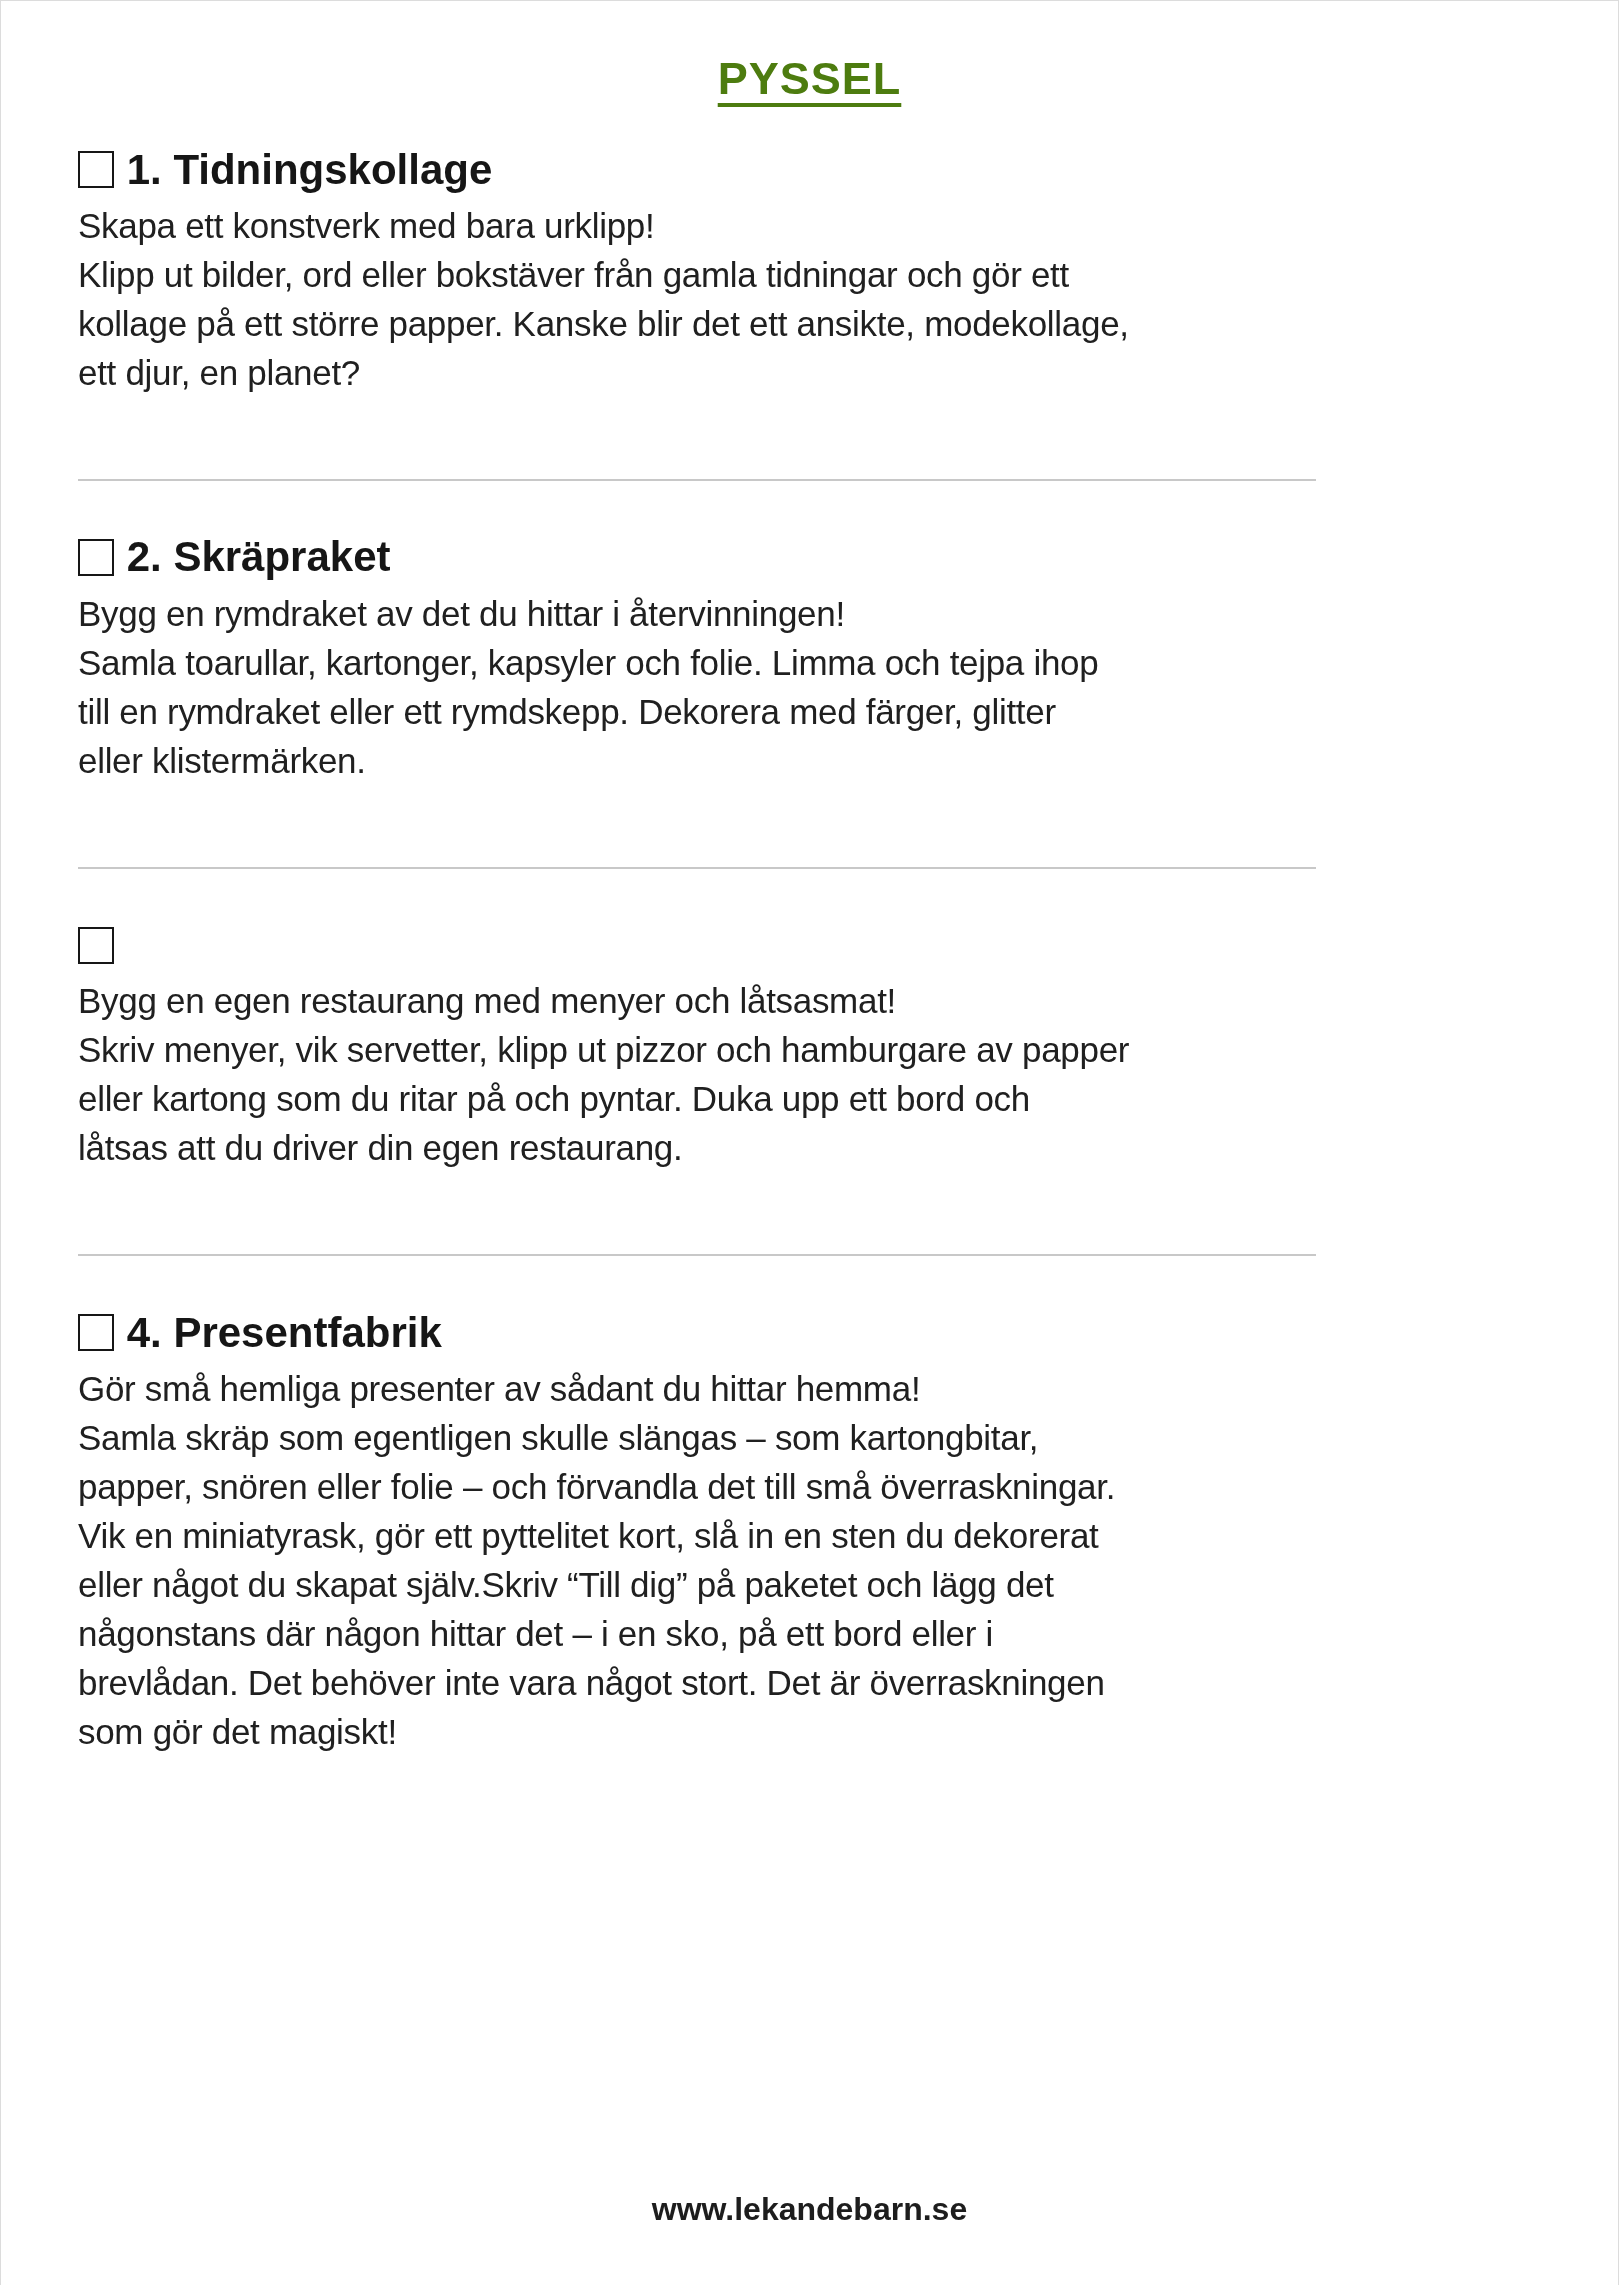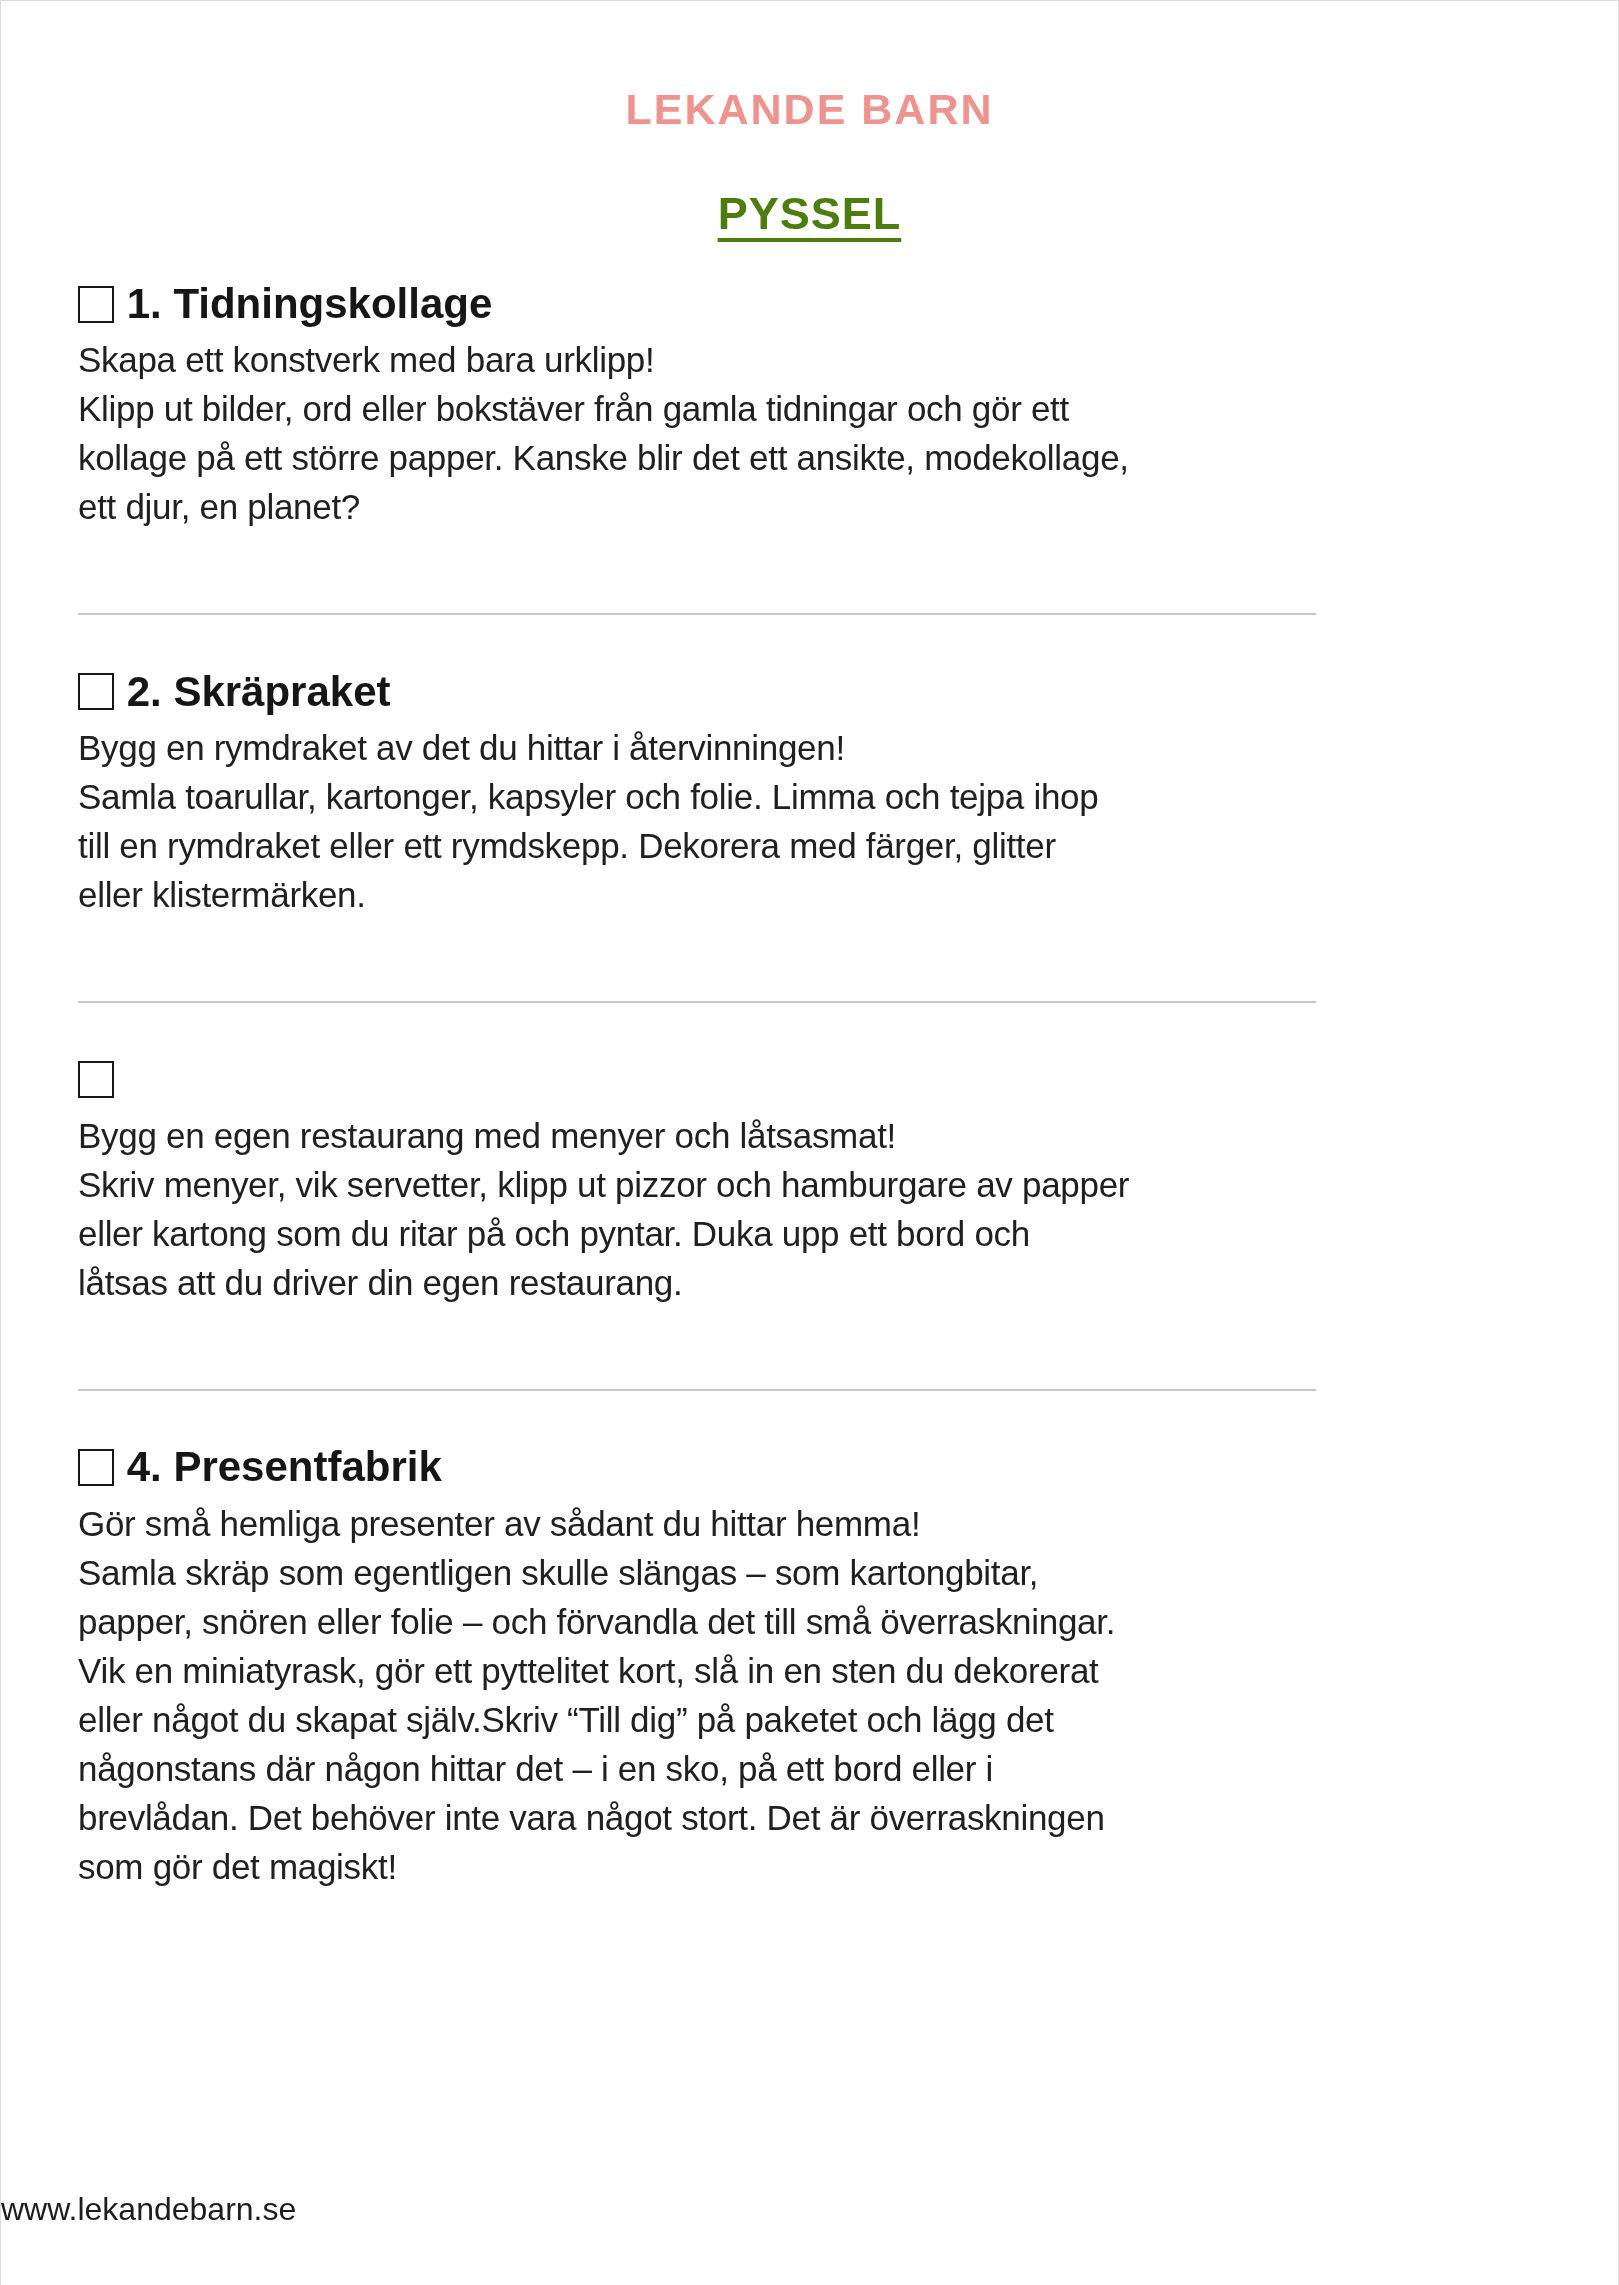--- a/index.html
+++ b/index.html
@@ -94,30 +94,31 @@
     border-top: 2px solid #c8c8c8;
     width: 1238px;
     margin: 82px 0 0 0;
   }
 
   .footer {
     position: absolute;
     left: 0;
     right: 0;
     bottom: 57px;
+    text-align: center;
     font-size: 32px;
     color: #1d1d1d;
+    font-weight: bold;
   }
 </style>
 </head>
 <body>
 
 <div class="page">
 
-  <div class="brand">LEKANDE BARN</div>
 
   <h1 class="doc-title">PYSSEL</h1>
 
   <div class="content">
 
     <section class="task">
       <div class="task-header">
         <span class="checkbox"></span>
         <h2 class="task-title">1. Tidningskollage</h2>
       </div>

